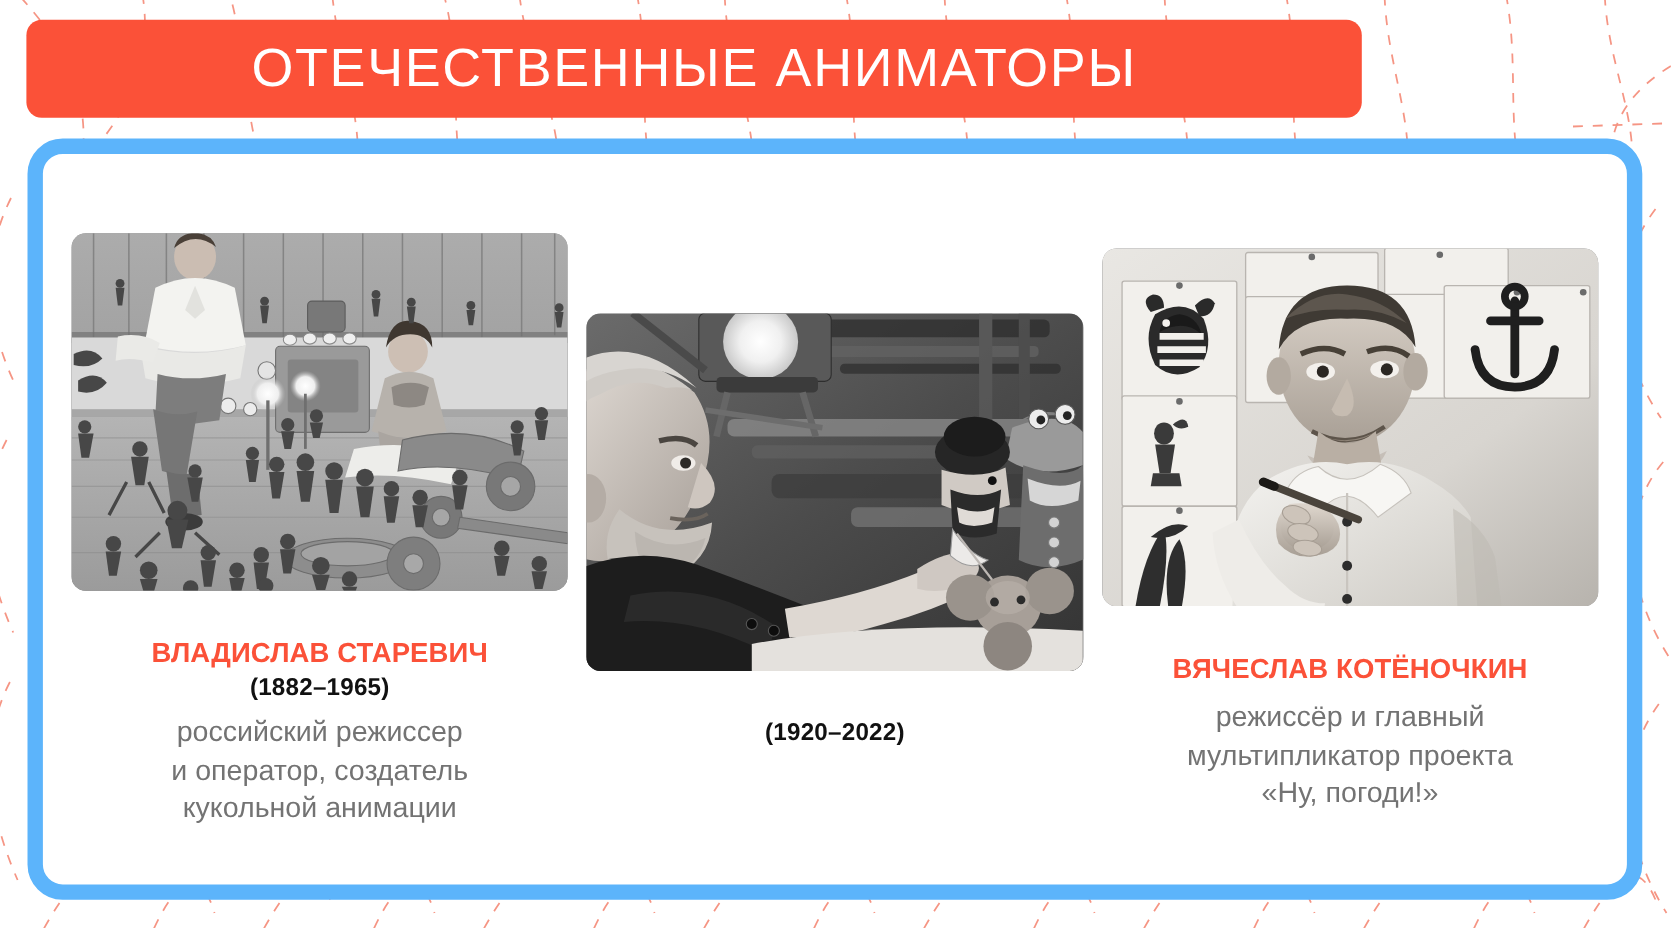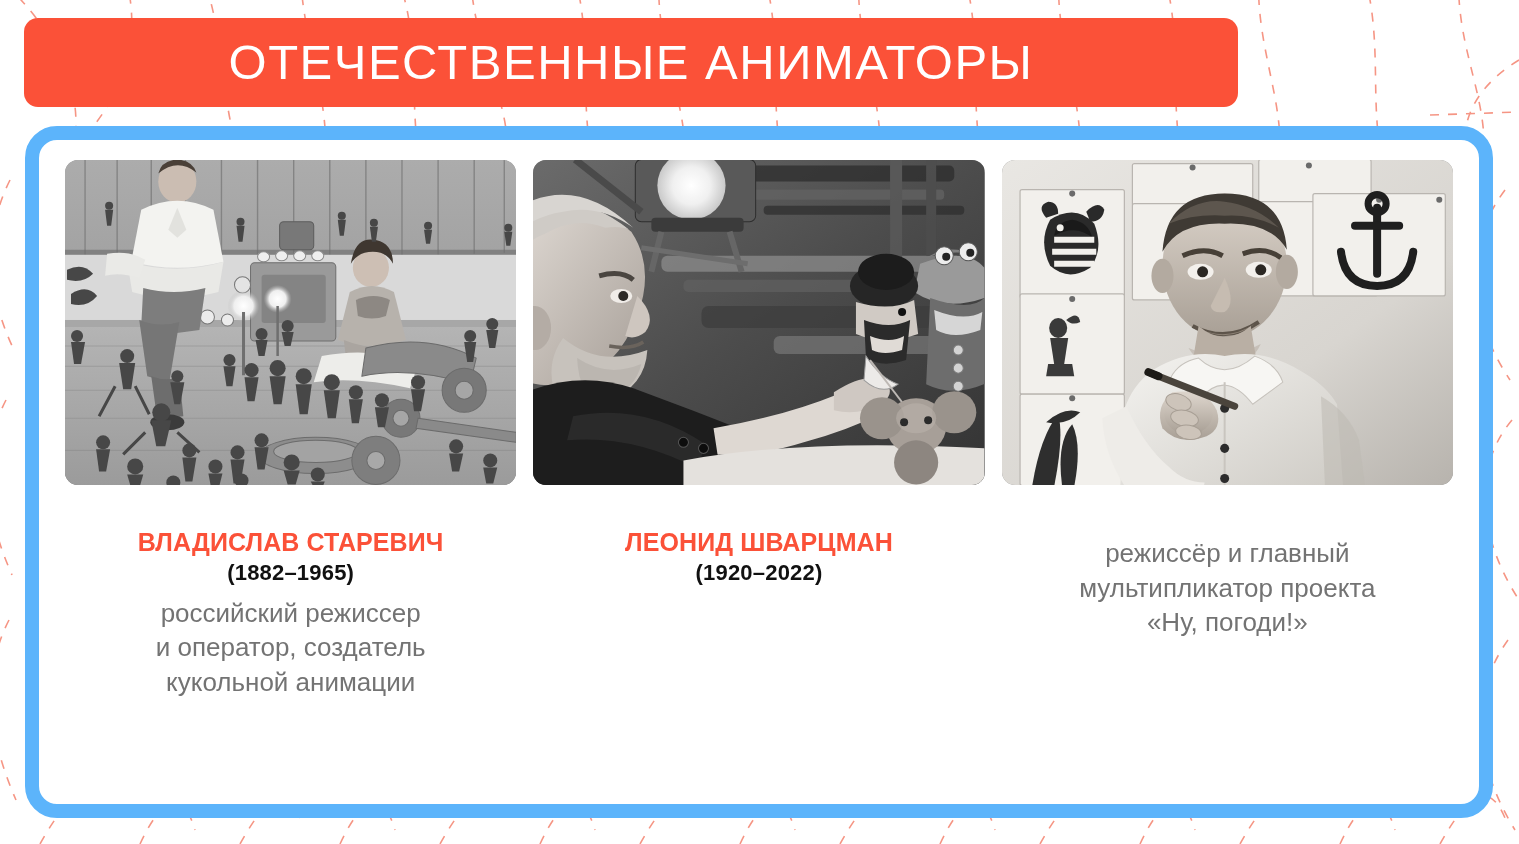--- a/index.html
+++ b/index.html
@@ -72,20 +72,21 @@
     display: flex;
     padding: 20px 26px 0 26px;
     gap: 17px;
   }
 
   .person-card {
     flex: 1 1 0;
     display: flex;
     flex-direction: column;
     align-items: center;
+    justify-content: center;
   }
 
   .photo-frame {
     width: 100%;
     height: 325px;
     border-radius: 13px;
     overflow: hidden;
     position: relative;
     background: #8f8f8f;
   }
@@ -479,21 +480,20 @@
             <ellipse cx="348" cy="258" rx="22" ry="21" fill="#9a938c"></ellipse>
             <ellipse cx="420" cy="252" rx="22" ry="21" fill="#9a938c"></ellipse>
             <ellipse cx="382" cy="258" rx="20" ry="15" fill="#bdb5ae" opacity="0.5"></ellipse>
             <circle cx="370" cy="262" r="4" fill="#2b2b2b"></circle>
             <circle cx="394" cy="260" r="4" fill="#2b2b2b"></circle>
             <ellipse cx="382" cy="302" rx="22" ry="22" fill="#8d8680"></ellipse>
           </g>
         </svg>
       </div>
       <div class="person-text">
-        <div class="person-name">ЛЕОНИД ШВАРЦМАН</div>
         <div class="person-dates">(1920–2022)</div>
       </div>
     </div>
 
     <div class="person-card">
       <div class="photo-frame" aria-label="Вячеслав Котёночкин в белой рубашке с карандашом в руке на фоне стены с анимационными рисунками">
         <svg viewBox="0 0 450 325" preserveAspectRatio="xMidYMid slice" aria-hidden="true">
           <defs>
             <linearGradient id="p3wall" x1="0" y1="0" x2="1" y2="1">
               <stop offset="0" stop-color="#e9e7e3"></stop>
@@ -617,20 +617,21 @@
           <g fill="#cdc4ba" stroke="#a79e94" stroke-width="1">
             <ellipse cx="176" cy="242" rx="13" ry="8" transform="rotate(18 176 242)"></ellipse>
             <ellipse cx="182" cy="258" rx="14" ry="8" transform="rotate(12 182 258)"></ellipse>
             <ellipse cx="186" cy="272" rx="13" ry="7" transform="rotate(8 186 272)"></ellipse>
           </g>
 
           <path d="M318 236 q28 16 38 44 l6 45 l-40 0 Z" fill="#bdb9b3" opacity="0.55"></path>
         </svg>
       </div>
       <div class="person-text">
+        <div class="person-name">ВЯЧЕСЛАВ КОТЁНОЧКИН</div>
         <div class="person-desc">режиссёр и главный
 мультипликатор проекта
 «Ну, погоди!»</div>
       </div>
     </div>
 
   </div>
 </div>
 
 </body></html>

